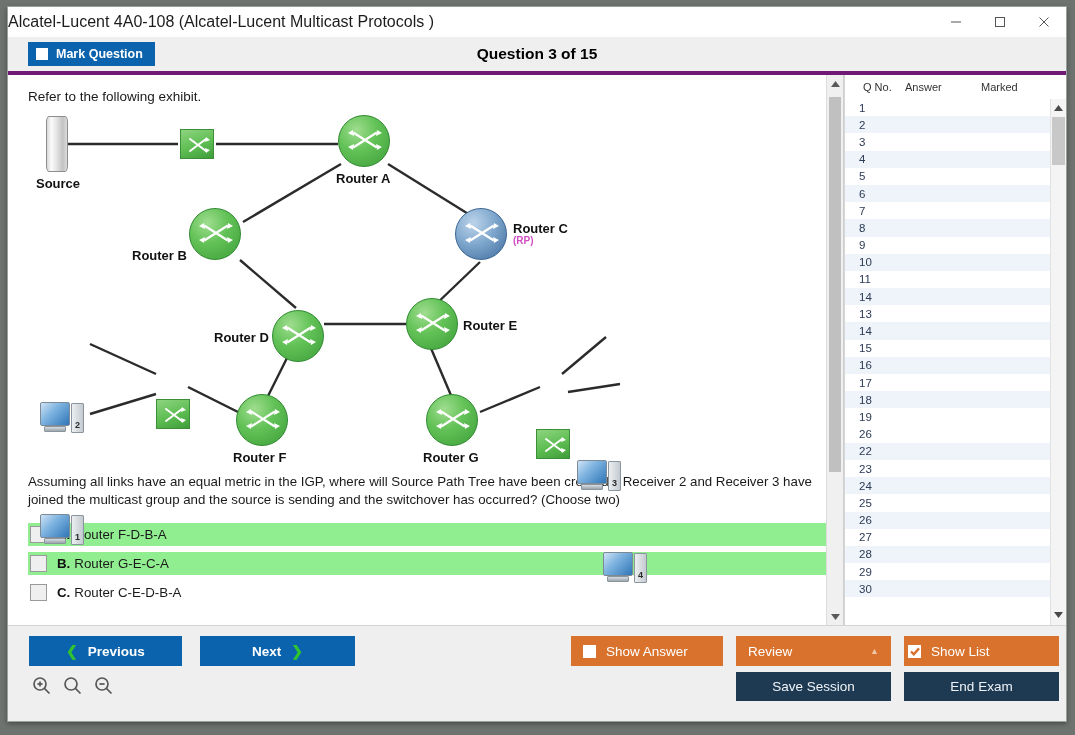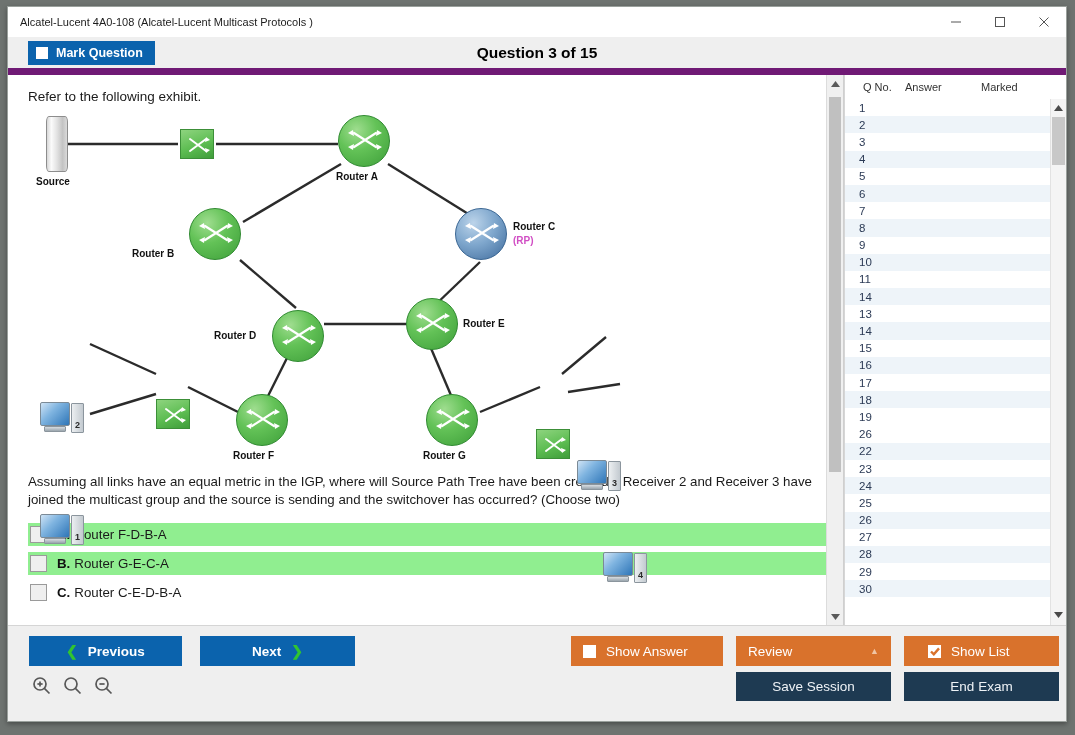--- a/index.html
+++ b/index.html
@@ -18,35 +18,35 @@
     box-shadow: 0 2px 5px rgba(0,0,0,0.35);
     display: flex; flex-direction: column;
   }
   
   #titlebar {
     height: 30px; background: #ffffff;
     display: flex; align-items: center;
     flex: 0 0 30px;
   }
   #titlebar-text {
-    font-size: 11px; color: #1c1c1c;
-    padding-left: 12px; white-space: nowrap;
+    font-size: 16px; color: #1c1c1c;
+    white-space: nowrap;
   }
   #window-controls { margin-left: auto; display: flex; height: 30px; }
   .win-btn {
     width: 44px; height: 30px;
     display: flex; align-items: center; justify-content: center;
     cursor: default;
   }
   .win-btn svg { stroke: #555; stroke-width: 1; fill: none; }
   
   #header {
     flex: 0 0 38px;
     background: #efefef;
-    border-bottom: 7px solid #701a75;
+    border-bottom: 4px solid #701a75;
     display: flex; align-items: center;
     position: relative;
   }
   #mark-question-btn {
     margin-left: 20px;
     background: #0b63ad;
     color: #fff;
     font-size: 12.5px; font-weight: bold;
     height: 24px;
     padding: 0 12px 0 8px;
@@ -90,21 +90,21 @@
   }
   .router .glyph, .switch .glyph { position: absolute; left: 0; top: 0; }
   .switch {
     width: 34px; height: 30px;
     background: linear-gradient(160deg, #8ed47f 0%, #5dbd52 55%, #3f9d3a 100%);
     border: 1px solid #3c8f38;
     position: relative;
   }
   .node-label {
     position: absolute;
-    font-size: 10px; font-weight: bold; color: #111;
+    font-size: 13px; font-weight: bold; color: #111;
     white-space: nowrap;
   }
   .rp-label { font-size: 10px; font-weight: bold; color: #d14ec4; }
   .source-cyl {
     width: 22px; height: 56px;
     background: linear-gradient(90deg,#d8d8d8 0%,#fbfbfb 22%,#e2e2e2 50%,#c3c3c3 78%,#dadada 100%);
     border: 1px solid #8d8d8d; border-radius: 3px / 6px;
   }
   
   .pc { width: 46px; height: 34px; position: relative; }
@@ -216,21 +216,21 @@
   #prev-btn { left: 21px; top: 10px; width: 153px; height: 30px; }
   #next-btn { left: 192px; top: 10px; width: 155px; height: 30px; }
   .chev-green { color: #31c431; font-size: 14px; font-weight: bold; }
   .btn-orange {
     position: absolute; background: #d9722c; color: #fff;
     font-size: 13.5px; height: 30px; top: 10px;
     display: flex; align-items: center;
   }
   #show-answer-btn { left: 563px; width: 152px; gap: 10px; padding-left: 12px; }
   #review-btn { left: 728px; width: 155px; padding-left: 12px; }
-  #show-list-btn { left: 896px; width: 155px; gap: 10px; padding-left: 24px; }
+  #show-list-btn { left: 896px; width: 155px; gap: 10px; padding-left: 4px; }
   .cb-check {
     width: 13px; height: 13px; background: #fff;
     display: flex; align-items: center; justify-content: center;
     flex: 0 0 13px;
   }
   .cb-check svg { stroke: #d9722c; stroke-width: 2.4; fill: none; }
   #review-caret { margin-left: auto; margin-right: 12px; color: #f0c5a4; font-size: 9px; }
   .btn-dark {
     position: absolute; background: #1e3a52; color: #eef2f6;
     font-size: 13.5px; height: 29px; top: 46px;

